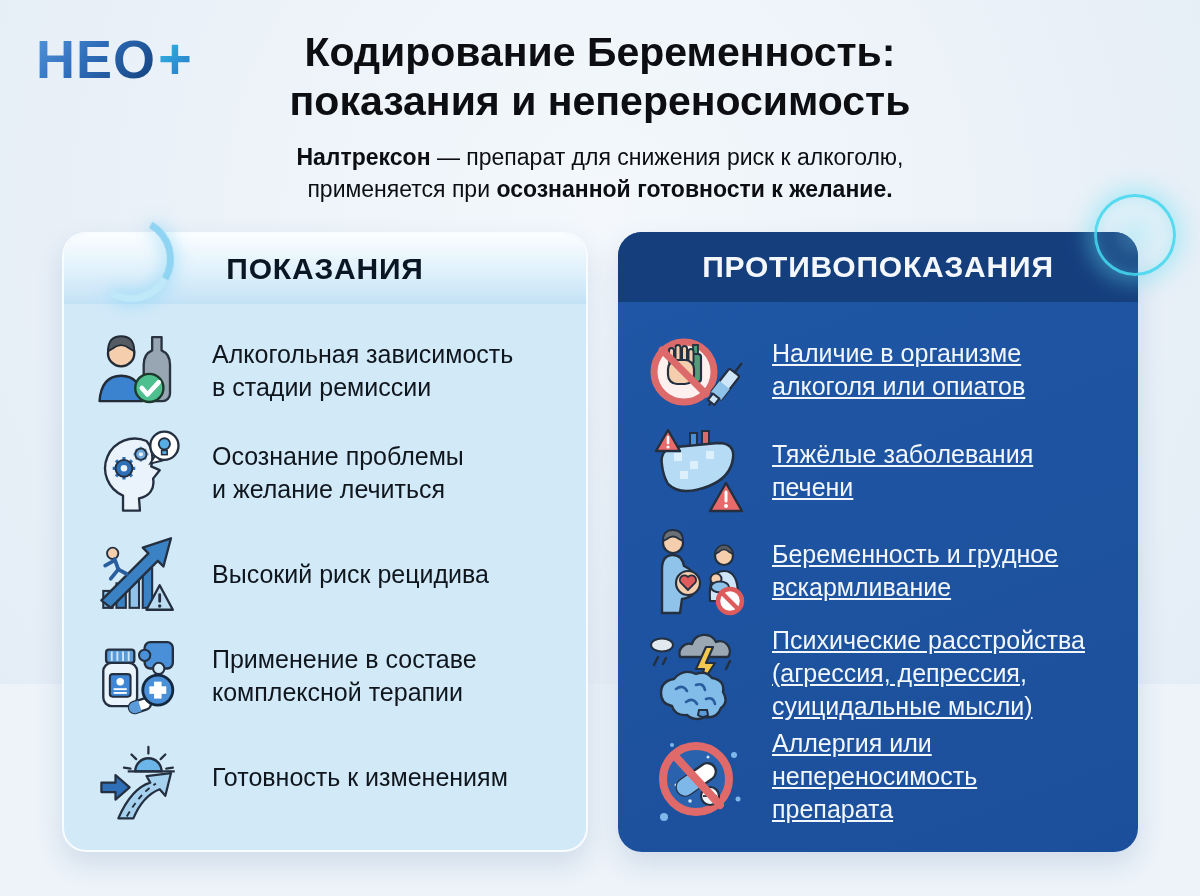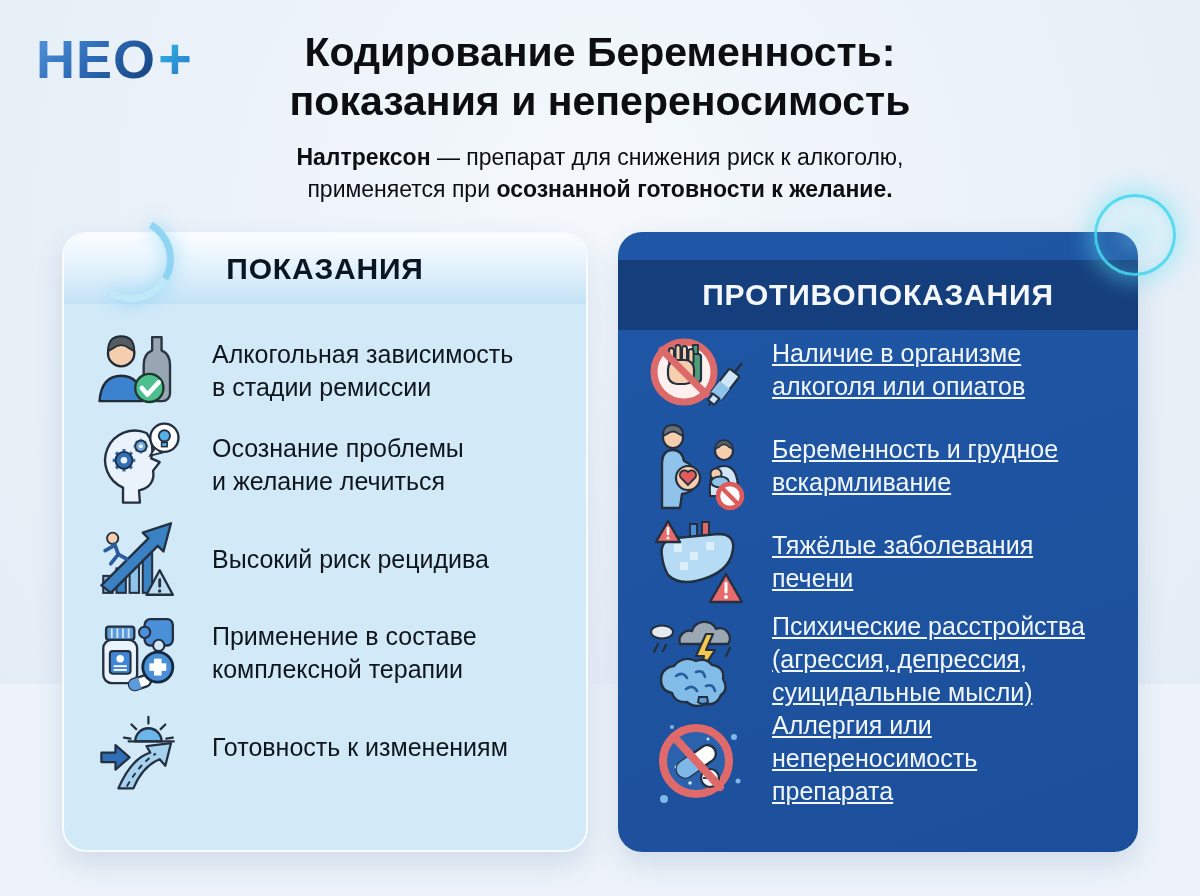--- a/index.html
+++ b/index.html
@@ -54,25 +54,25 @@
   }
   .card-header{
     height:70px;display:flex;align-items:center;justify-content:center;
     font-size:30px;font-weight:800;letter-spacing:.8px;
   }
   .card-left .card-header{
     background:linear-gradient(180deg,#fbfdff 0%,#dff0fb 55%,#c3e2f6 100%);
     color:#0b1624;
   }
   .card-right .card-header{
-    background:#153e7c;color:#f4f8fd;margin-top:28px;
+    background:#153e7c;color:#f4f8fd;
   }
   .card-body{
     position:absolute;top:70px;left:0;right:0;bottom:0;
-    display:flex;flex-direction:column;
+    display:flex;flex-direction:column;justify-content:space-between;
     padding:20px 22px 26px 28px;box-sizing:border-box;
   }
   .row{display:flex;align-items:center;}
   .icon{flex:0 0 94px;width:94px;height:94px;}
   .card-right .icon{flex-basis:108px;width:108px;height:96px;}
   .icon svg{width:100%;height:100%;display:block;}
   .row-text{
     margin-left:24px;font-size:25px;line-height:1.32;white-space:pre-line;
   }
   .card-left .row-text{color:#10161d;margin-left:26px;}
@@ -272,20 +272,44 @@
             </g>
           </svg>
         </span>
         <span class="row-text">Наличие в организме
 алкоголя или опиатов</span>
       </div>
 
       <div class="row">
         <span class="icon">
           <svg viewBox="0 0 108 96">
+            <rect x="44" y="10" width="7" height="16" fill="#4a90d9" stroke="#243040" stroke-width="2"></rect>
+            <rect x="56" y="8" width="7" height="18" fill="#dd6a6a" stroke="#243040" stroke-width="2"></rect>
+            <path d="M16,42 q-3,-16 14,-18 l42,-4 q17,0 15,15 q-2,19 -24,28 q-28,11 -41,-2 q-5,-9 -6,-19 z" fill="#b5dcf4" stroke="#243040" stroke-width="2.5" stroke-linejoin="round"></path>
+            <g fill="#ddeffb">
+              <rect x="28" y="30" width="8" height="8"></rect>
+                <rect x="44" y="38" width="8" height="8"></rect>
+              <rect x="60" y="28" width="8" height="8"></rect>
+                <rect x="34" y="48" width="8" height="8"></rect>
+            </g>
+            <path d="M10,28 L34,28 L22,7 Z" fill="#e86a6a" stroke="#243040" stroke-width="2.4" stroke-linejoin="round"></path>
+            <line x1="22" y1="14" x2="22" y2="20" stroke="#ffffff" stroke-width="2.6" stroke-linecap="round"></line>
+            <circle cx="22" cy="24" r="1.6" fill="#ffffff"></circle>
+            <path d="M64,88 L96,88 L80,60 Z" fill="#e86a6a" stroke="#243040" stroke-width="2.4" stroke-linejoin="round"></path>
+            <line x1="80" y1="69" x2="80" y2="78" stroke="#ffffff" stroke-width="3" stroke-linecap="round"></line>
+            <circle cx="80" cy="83" r="2" fill="#ffffff"></circle>
+          </svg>
+        </span>
+        <span class="row-text">Тяжёлые заболевания
+печени</span>
+      </div>
+
+      <div class="row">
+        <span class="icon">
+          <svg viewBox="0 0 108 96">
             <circle cx="27" cy="20" r="10" fill="#f5cfad" stroke="#243040" stroke-width="2.2"></circle>
             <path d="M17,18 q0,-11 10,-11 q10,0 10,11 l-4,-2 q-6,-5 -12,0 Z" fill="#6a6f76" stroke="#243040" stroke-width="1.8"></path>
             <path d="M16,90 V46 q0,-14 11,-14 q9,0 11,11 q12,5 12,18 q0,13 -14,15 l-2,14 z" fill="#8fc3ea" stroke="#243040" stroke-width="2.4" stroke-linejoin="round"></path>
             <circle cx="42" cy="60" r="12" fill="#f5cfad" stroke="#243040" stroke-width="2.2"></circle>
             <path d="M42,67 l-7,-7 a4.5,4.5 0 1 1 7,-6 a4.5,4.5 0 1 1 7,6 z" fill="#e05c5c" stroke="#243040" stroke-width="1.8"></path>
             <circle cx="78" cy="33" r="9" fill="#f5cfad" stroke="#243040" stroke-width="2.2"></circle>
             <path d="M69,31 a9,9 0 0 1 18,0 l-4,-2 q-5,-5 -10,0 Z" fill="#565b62" stroke="#243040" stroke-width="1.6"></path>
             <path d="M64,78 q-2,-30 14,-30 q14,0 14,24 l-2,6 z" fill="#cfe6f8" stroke="#243040" stroke-width="2.2" stroke-linejoin="round"></path>
             <circle cx="70" cy="56" r="5.5" fill="#f5cfad" stroke="#243040" stroke-width="2"></circle>
             <ellipse cx="74" cy="64" rx="9" ry="5.5" fill="#8fc3ea" stroke="#243040" stroke-width="2"></ellipse>
@@ -293,44 +317,20 @@
             <line x1="76" y1="70" x2="92" y2="86" stroke="#dd5b5b" stroke-width="4.5" stroke-linecap="round"></line>
           </svg>
         </span>
         <span class="row-text">Беременность и грудное
 вскармливание</span>
       </div>
 
       <div class="row">
         <span class="icon">
           <svg viewBox="0 0 108 96">
-            <rect x="44" y="10" width="7" height="16" fill="#4a90d9" stroke="#243040" stroke-width="2"></rect>
-            <rect x="56" y="8" width="7" height="18" fill="#dd6a6a" stroke="#243040" stroke-width="2"></rect>
-            <path d="M16,42 q-3,-16 14,-18 l42,-4 q17,0 15,15 q-2,19 -24,28 q-28,11 -41,-2 q-5,-9 -6,-19 z" fill="#b5dcf4" stroke="#243040" stroke-width="2.5" stroke-linejoin="round"></path>
-            <g fill="#ddeffb">
-              <rect x="28" y="30" width="8" height="8"></rect>
-                <rect x="44" y="38" width="8" height="8"></rect>
-              <rect x="60" y="28" width="8" height="8"></rect>
-                <rect x="34" y="48" width="8" height="8"></rect>
-            </g>
-            <path d="M10,28 L34,28 L22,7 Z" fill="#e86a6a" stroke="#243040" stroke-width="2.4" stroke-linejoin="round"></path>
-            <line x1="22" y1="14" x2="22" y2="20" stroke="#ffffff" stroke-width="2.6" stroke-linecap="round"></line>
-            <circle cx="22" cy="24" r="1.6" fill="#ffffff"></circle>
-            <path d="M64,88 L96,88 L80,60 Z" fill="#e86a6a" stroke="#243040" stroke-width="2.4" stroke-linejoin="round"></path>
-            <line x1="80" y1="69" x2="80" y2="78" stroke="#ffffff" stroke-width="3" stroke-linecap="round"></line>
-            <circle cx="80" cy="83" r="2" fill="#ffffff"></circle>
-          </svg>
-        </span>
-        <span class="row-text">Тяжёлые заболевания
-печени</span>
-      </div>
-
-      <div class="row">
-        <span class="icon">
-          <svg viewBox="0 0 108 96">
             <ellipse cx="16" cy="20" rx="11" ry="6.5" fill="#e2e9ef" stroke="#243040" stroke-width="2"></ellipse>
             <path d="M34,32 a10,10 0 0 1 12,-13 a13,13 0 0 1 24,-2 a10,10 0 0 1 12,15 z" fill="#9ba8b4" stroke="#243040" stroke-width="2.4" stroke-linejoin="round"></path>
             <path d="M60,22 L50,44 h8 L52,64 L69,38 h-9 l7,-16 z" fill="#f4c84e" stroke="#243040" stroke-width="2.2" stroke-linejoin="round"></path>
             <g stroke="#243040" stroke-width="2.4" stroke-linecap="round">
               <path d="M12,32 l-4,8"></path>
                 <path d="M20,33 l-3,6"></path>
                 <path d="M84,36 l-4,8"></path>
             </g>
             <path d="M28,54 q-13,2 -13,14 q0,11 11,13 q3,10 15,9 q8,7 18,2 q12,2 16,-9 q8,-6 2,-16 q2,-12 -11,-14 q-6,-8 -16,-4 q-13,-6 -22,5 z" fill="#82bce8" stroke="#243040" stroke-width="2.4" stroke-linejoin="round"></path>
             <g stroke="#2a5d9e" stroke-width="2.6" fill="none" stroke-linecap="round">

